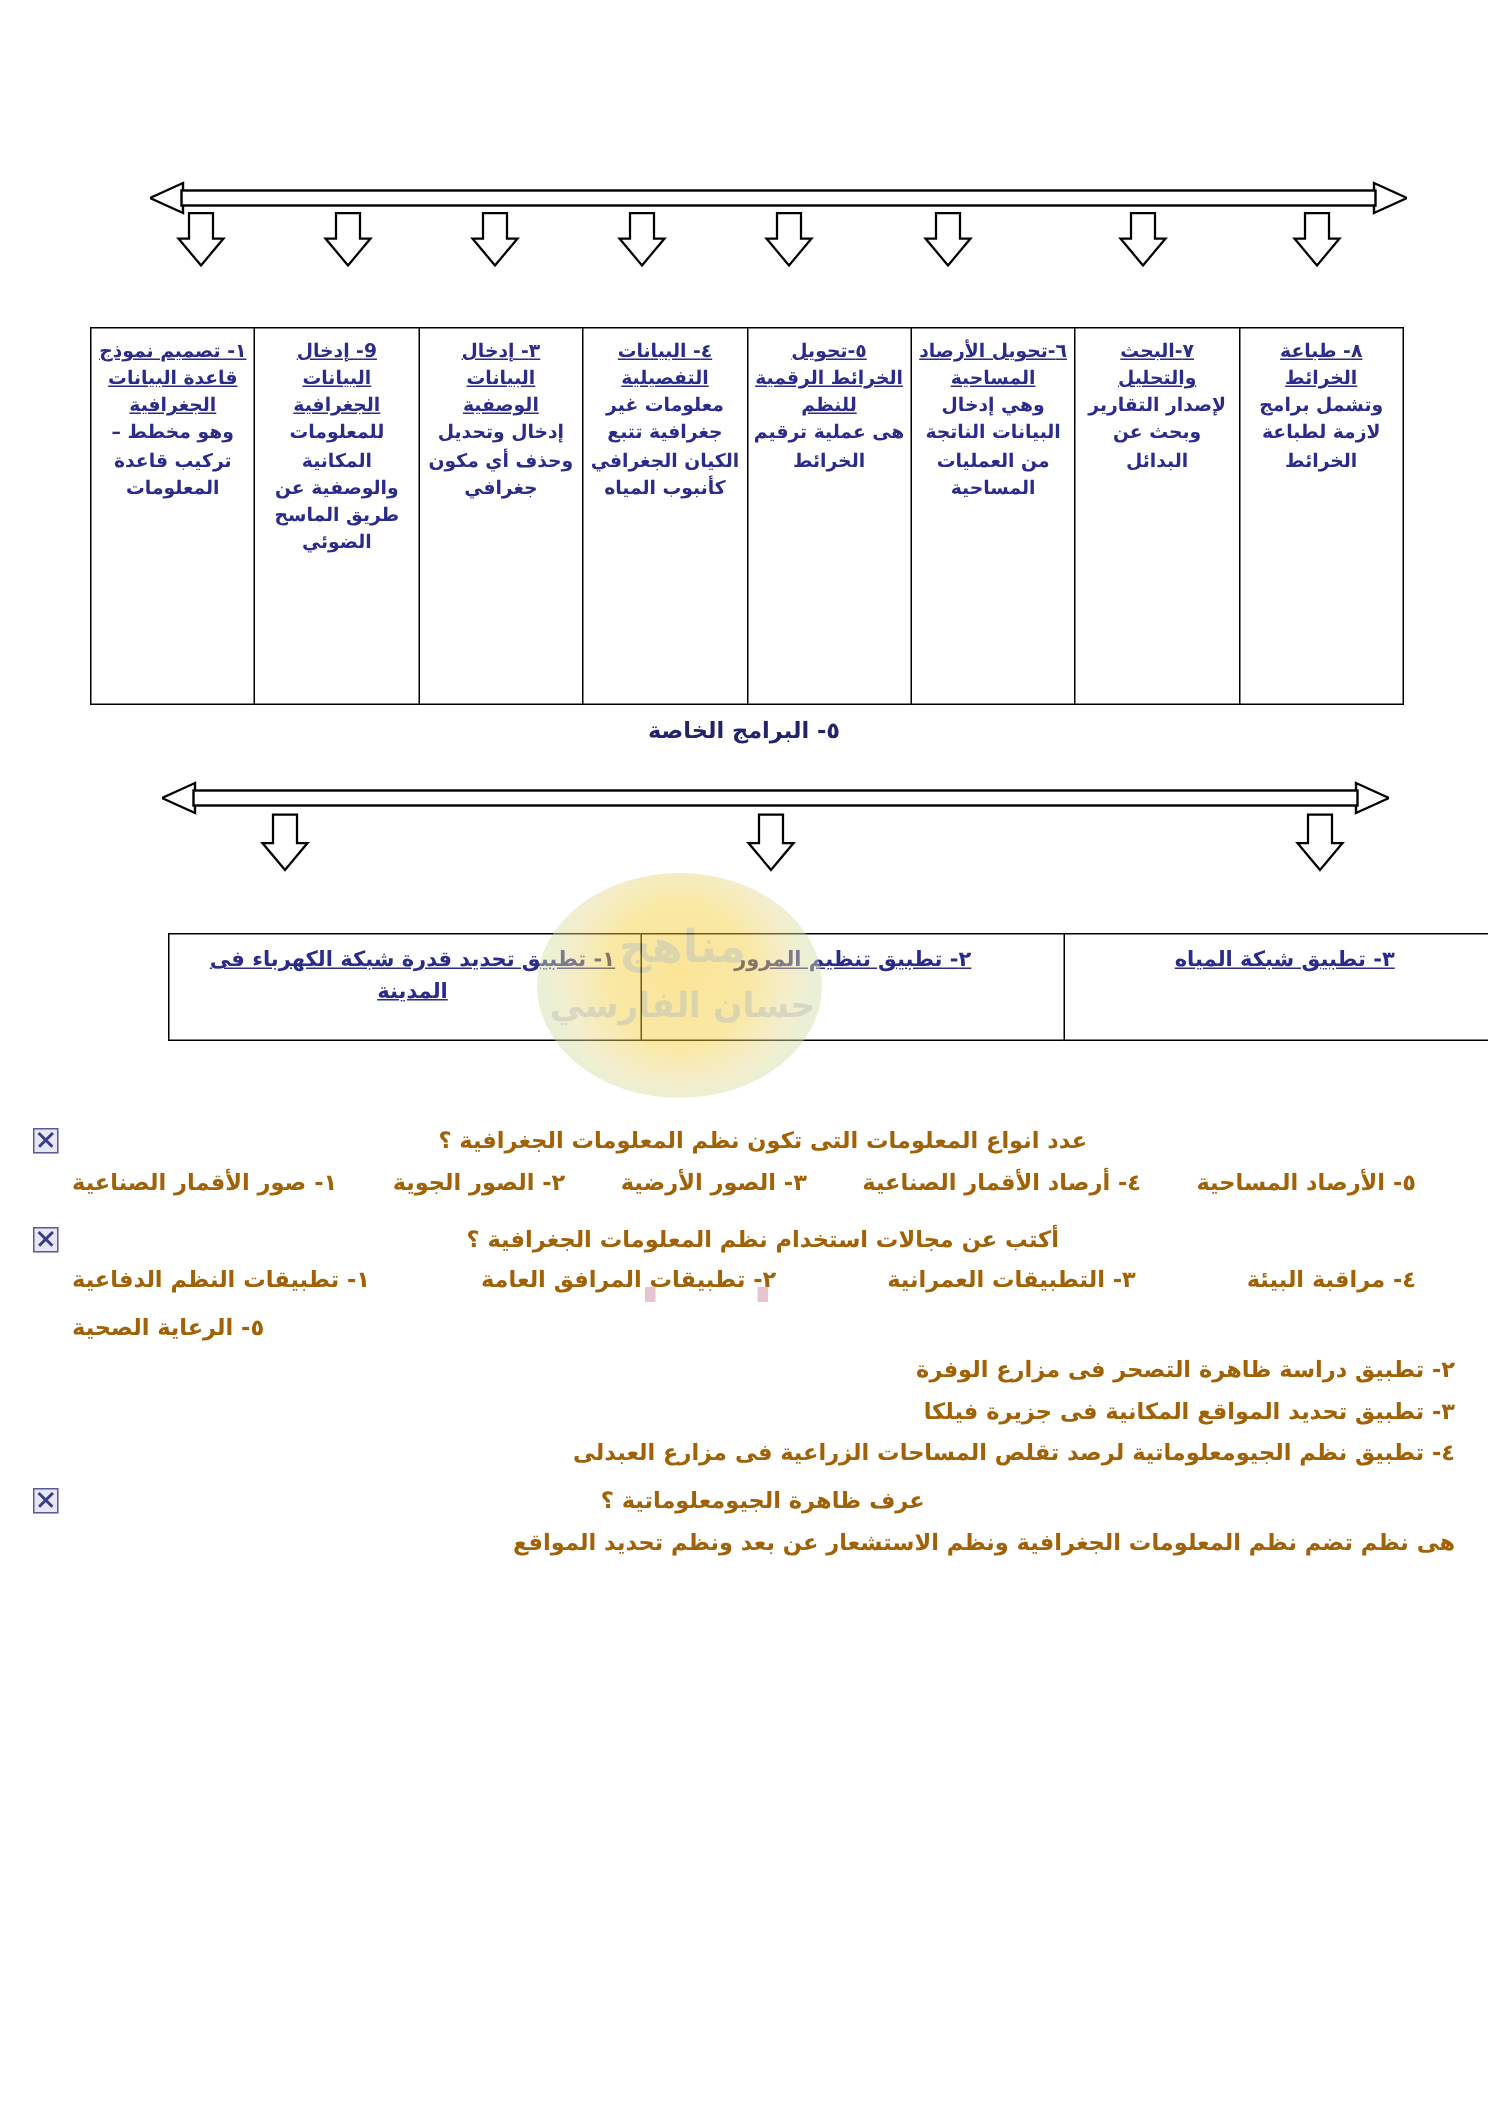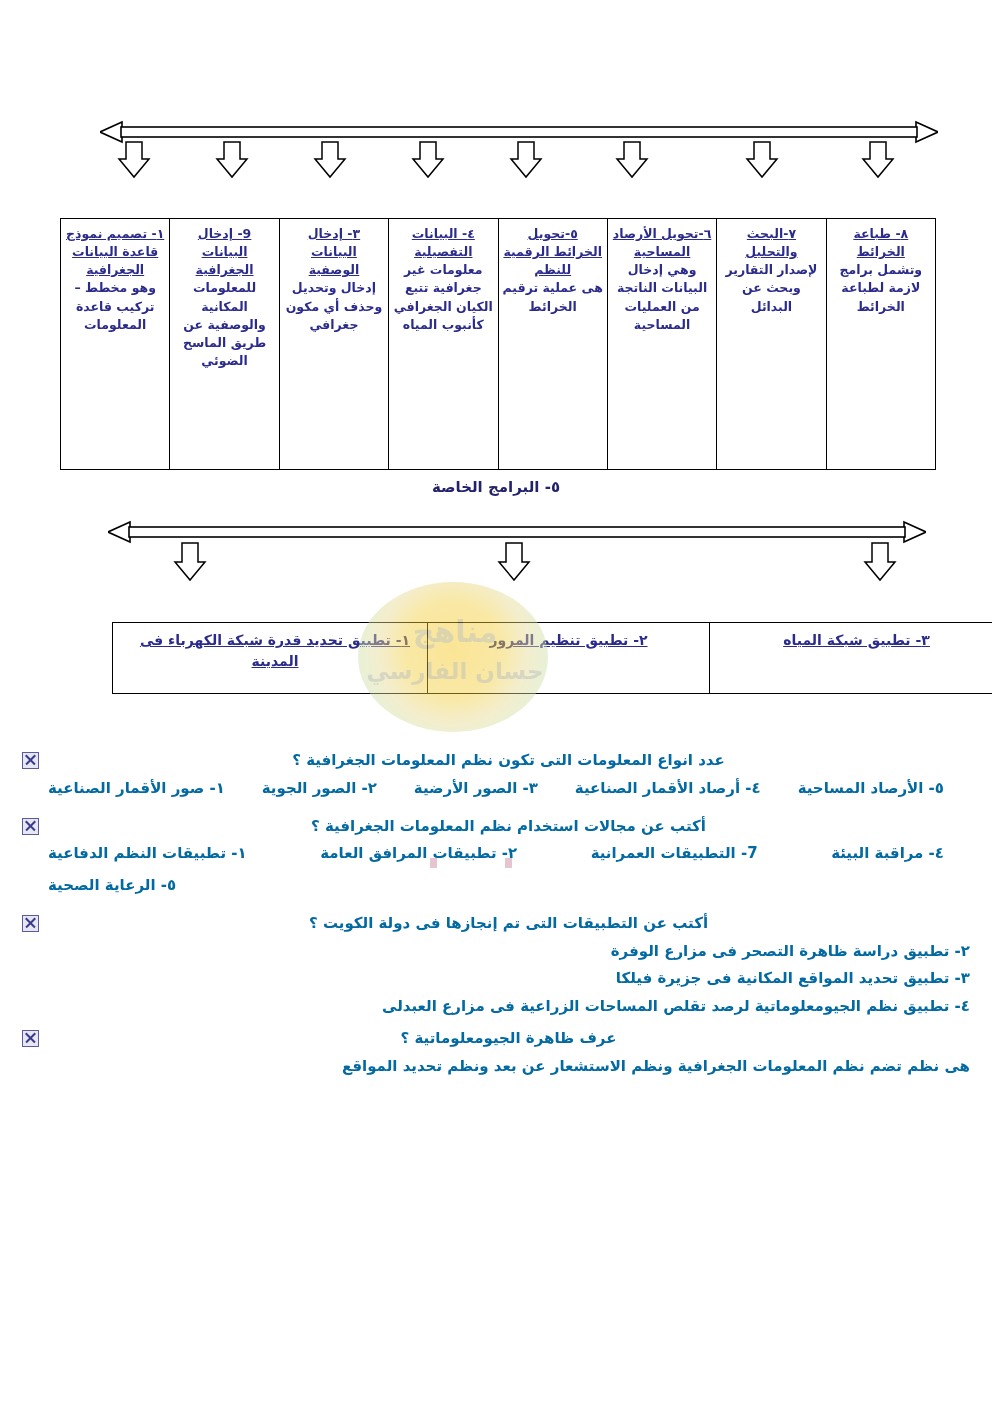--- a/index.html
+++ b/index.html
@@ -69,21 +69,21 @@
   }
 
   
   .qa {
     position: absolute;
     right: 22px;
     left: 22px;
     font-size: 15px;
     line-height: 1.85;
     font-weight: bold;
-    color: #0369a1;
+    color: #a16207;
   }
   .q-row {
     display: flex;
     flex-direction: row-reverse;
     align-items: flex-start;
     justify-content: flex-start;
     gap: 8px;
     margin-top: 2px;
   }
   .bullet {
@@ -287,29 +287,25 @@
       <span>٥- الأرصاد المساحية</span>
     </div>
 
     <div class="q-row" style="margin-top:10px;">
       <span class="bullet"></span>
       <span class="q-text">أكتب عن مجالات استخدام  نظم المعلومات الجغرافية ؟</span>
     </div>
     <div class="ans justify" style="padding:0 26px;">
       <span>١- تطبيقات النظم الدفاعية</span>
       <span>٢- تطبيقات المرافق العامة</span>
-      <span>7- التطبيقات العمرانية</span>
+      <span>٣- التطبيقات العمرانية</span>
       <span>٤- مراقبة البيئة</span>
       <span>٥- الرعاية الصحية</span>
     </div>
 
-    <div class="q-row" style="margin-top:10px;">
-      <span class="bullet"></span>
-      <span class="q-text">أكتب عن التطبيقات التى تم إنجازها فى دولة الكويت ؟</span>
-    </div>
     <div class="ans">٢- تطبيق دراسة ظاهرة التصحر فى مزارع الوفرة</div>
     <div class="ans">٣- تطبيق تحديد المواقع المكانية فى جزيرة فيلكا</div>
     <div class="ans">٤- تطبيق نظم الجيومعلوماتية لرصد تقلص المساحات الزراعية فى مزارع العبدلى</div>
 
     <div class="q-row" style="margin-top:4px;">
       <span class="bullet"></span>
       <span class="q-text">عرف ظاهرة الجيومعلوماتية ؟</span>
     </div>
     <div class="ans">هى نظم تضم نظم المعلومات الجغرافية ونظم الاستشعار عن بعد ونظم تحديد المواقع</div>
   </div>

